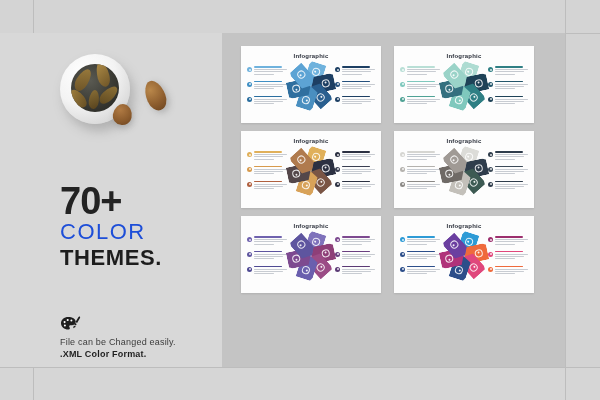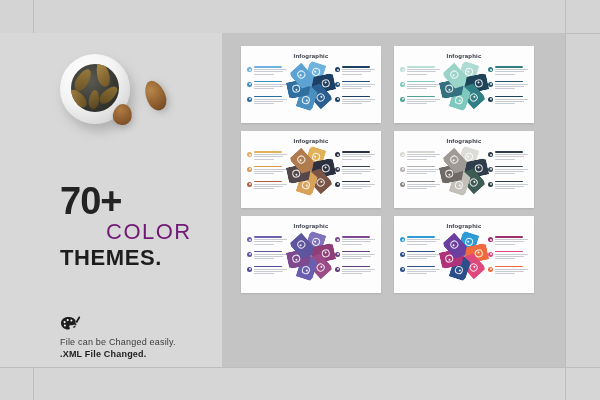--- a/index.html
+++ b/index.html
@@ -47,21 +47,21 @@
   .acorn.a1{left:55px;top:56px;width:19px;height:21px;
     background:radial-gradient(circle at 35% 30%, #b07a43 0%, #8a5a2c 60%, #6a4320 100%);
     transform:rotate(10deg);}
   .acorn.a2{left:88px;top:32px;width:19px;height:31px;
     background:radial-gradient(circle at 35% 28%, #b98košik 0%, #8a5a2c 60%, #6a4320 100%);
     background:radial-gradient(circle at 35% 28%, #b9874a 0%, #8d5d2e 58%, #6b4421 100%);
     transform:rotate(-22deg);}
 
   #headline{position:absolute;left:60px;top:150px;width:160px;color:#232323;}
   #headline .big{font-size:38px;font-weight:bold;letter-spacing:-1px;line-height:.95;}
-  #headline .mid{font-size:22px;font-weight:400;letter-spacing:1.5px;line-height:1.18;color:#701a75;margin-left:46px;}
+  #headline .mid{font-size:22px;font-weight:400;letter-spacing:1.5px;line-height:1.18;color:#1d4ed8;}
   #headline .strong{font-size:22px;font-weight:bold;letter-spacing:.6px;line-height:1.18;color:#1d1d1d;}
 
   #footnote{position:absolute;left:60px;top:283px;width:160px;color:#3b3b3b;}
   #palette-icon{display:block;margin-bottom:5px;}
   #footnote .l1{font-size:9px;letter-spacing:.2px;color:#3c3c3c;margin-bottom:2px;}
   #footnote .l2{font-size:9px;font-weight:bold;letter-spacing:.2px;color:#1e1e1e;}
 
   
   #right-panel{
     position:absolute;left:222px;top:33px;width:343px;height:334px;
@@ -165,21 +165,21 @@
         <path d="M8.2 1.0C4.2 1.0 1.0 3.7 1.0 7.3c0 3.6 3.2 6.3 7.2 6.3 1.0 0 1.7-.5 1.7-1.3 0-.4-.2-.7-.4-1.0-.2-.3-.3-.5-.3-.8 0-.7.6-1.2 1.4-1.2h1.2c2.2 0 3.9-1.6 3.9-3.6C15.7 2.9 12.4 1.0 8.2 1.0z" fill="#1e1e1e"></path>
         <circle cx="4.6" cy="6.1" r="1.05" fill="#ffffff"></circle>
         <circle cx="7.7" cy="4.0" r="1.05" fill="#ffffff"></circle>
         <circle cx="11.4" cy="4.6" r="1.0" fill="#ffffff"></circle>
         <circle cx="4.9" cy="9.6" r="1.0" fill="#ffffff"></circle>
         <path d="M19.9 0.6c-.5-.3-1.1-.1-1.4.4l-3.0 5.0 1.6 1.0 2.9-5.0c.3-.5.2-1.1-.1-1.4z" fill="#1e1e1e"></path>
         <path d="M15.1 7.0l1.6 1.0-.9 1.6-1.6-1.0z" fill="#1e1e1e"></path>
         <path d="M13.9 9.4l2.1 1.3-2.9 1.5z" fill="#1e1e1e"></path>
       </svg>
       <div class="l1">File can be Changed easily.</div>
-      <div class="l2">.XML File Changed.</div>
+      <div class="l2">.XML Color Format.</div>
     </div>
   </div>
 
   <div id="right-panel">
     <div id="grid">
         <div class="slide">
           <div class="slide-title">Infographic</div>
           <div class="col l">
             <div class="item">
               <div class="dot" style="background: rgb(111, 178, 221);"></div>

